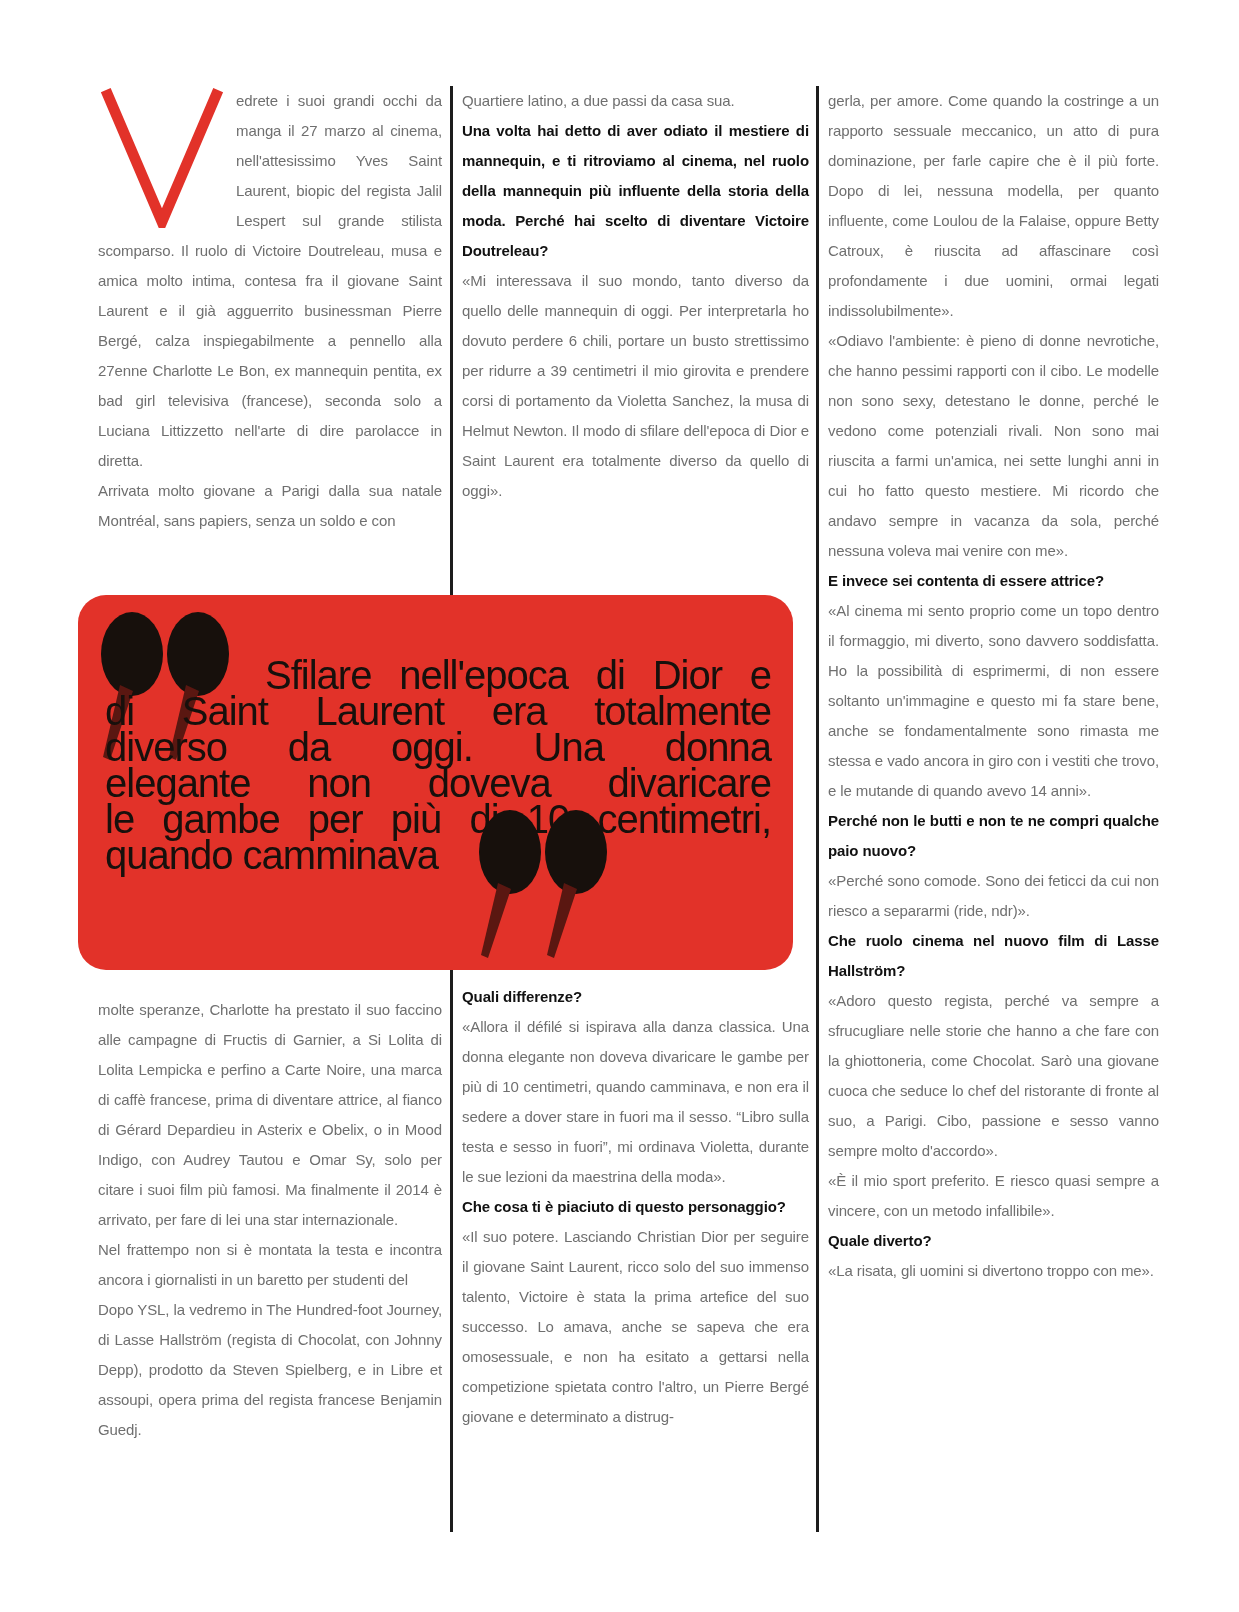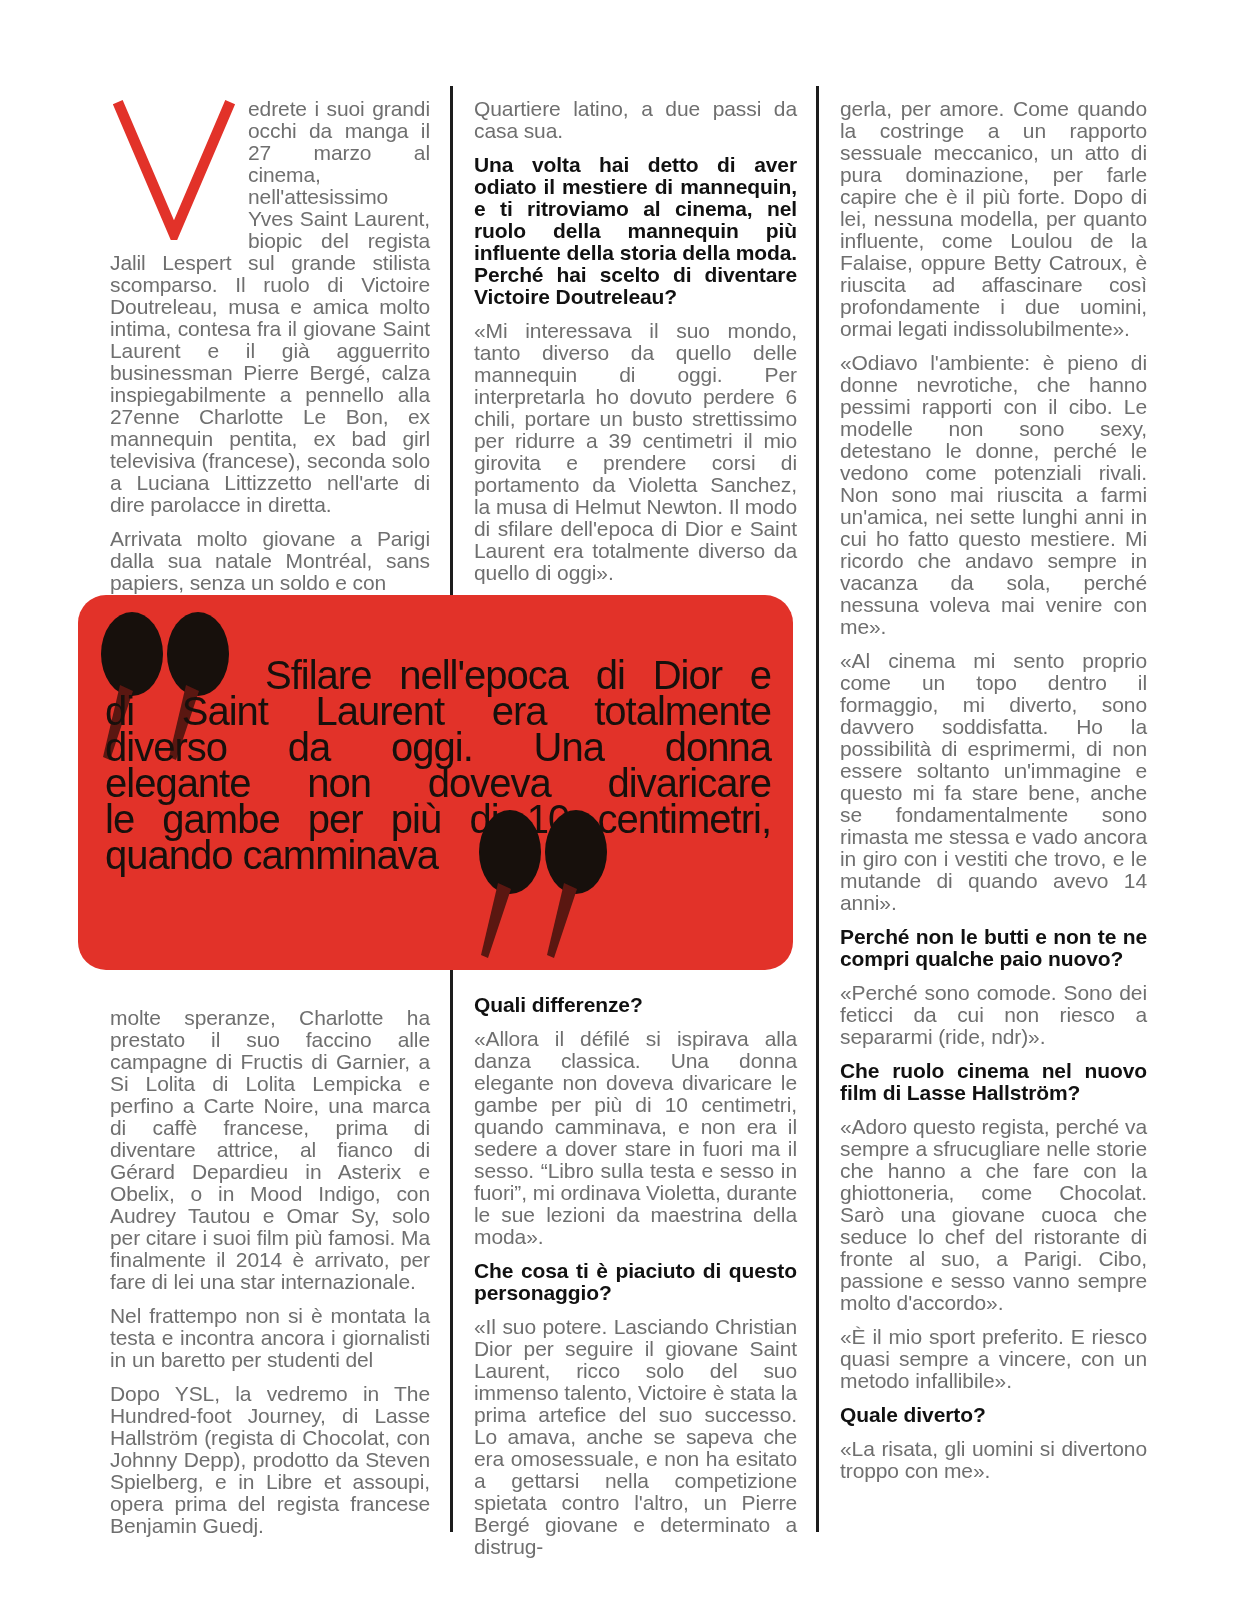--- a/index.html
+++ b/index.html
@@ -20,23 +20,23 @@
   .d2 { left:816px; }
 
   .col { position:absolute; z-index:1; }
   .col1-top    { left:98px;  top:86px;  width:344px; }
   .col1-bottom { left:98px;  top:995px; width:344px; }
   .col2-top    { left:462px; top:86px;  width:347px; }
   .col2-bottom { left:462px; top:982px; width:347px; }
   .col3        { left:828px; top:86px;  width:331px; }
 
   .para, .q {
-    margin:12px;
-    font-size:21px;
-    line-height:22px;
+    margin:0;
+    font-size:15px;
+    line-height:30px;
     text-align:justify;
     letter-spacing:-0.1px;
   }
   .para { color:var(--body-text, #6f6f6f); font-weight:400; }
   .q    { color:var(--question-text, #111111); font-weight:700; }
 
   .dropcap { float:left; width:138px; height:150px; }
   .dropcap svg { width:126px; height:142px; display:block; }
   .vpath {
     fill:none;
@@ -106,20 +106,21 @@
   <section class="col col2-bottom">
     <p class="q">Quali differenze?</p>
     <p class="para">«Allora il défilé si ispirava alla danza classica. Una donna elegante non doveva divaricare le gambe per più di 10 centimetri, quando camminava, e non era il sedere a dover stare in fuori ma il sesso. “Libro sulla testa e sesso in fuori”, mi ordinava Violetta, durante le sue lezioni da maestrina della moda».</p>
     <p class="q">Che cosa ti è piaciuto di questo personaggio?</p>
     <p class="para">«Il suo potere. Lasciando Christian Dior per seguire il giovane Saint Laurent, ricco solo del suo immenso talento, Victoire è stata la prima artefice del suo successo. Lo amava, anche se sapeva che era omosessuale, e non ha esitato a gettarsi nella competizione spietata contro l'altro, un Pierre Bergé giovane e determinato a distrug-</p>
   </section>
 
   <section class="col col3">
     <p class="para">gerla, per amore. Come quando la costringe a un rapporto sessuale meccanico, un atto di pura dominazione, per farle capire che è il più forte. Dopo di lei, nessuna modella, per quanto influente, come Loulou de la Falaise, oppure Betty Catroux, è riuscita ad affascinare così profondamente i due uomini, ormai legati indissolubilmente».</p>
     <p class="para">«Odiavo l'ambiente: è pieno di donne nevrotiche, che hanno pessimi rapporti con il cibo. Le modelle non sono sexy, detestano le donne, perché le vedono come potenziali rivali. Non sono mai riuscita a farmi un'amica, nei sette lunghi anni in cui ho fatto questo mestiere. Mi ricordo che andavo sempre in vacanza da sola, perché nessuna voleva mai venire con me».</p>
+    <p class="q">E invece sei contenta di essere attrice?</p>
     <p class="para">«Al cinema mi sento proprio come un topo dentro il formaggio, mi diverto, sono davvero soddisfatta. Ho la possibilità di esprimermi, di non essere soltanto un'immagine e questo mi fa stare bene, anche se fondamentalmente sono rimasta me stessa e vado ancora in giro con i vestiti che trovo, e le mutande di quando avevo 14 anni».</p>
     <p class="q">Perché non le butti e non te ne compri qualche paio nuovo?</p>
     <p class="para">«Perché sono comode. Sono dei feticci da cui non riesco a separarmi (ride, ndr)».</p>
     <p class="q">Che ruolo cinema nel nuovo film di Lasse Hallström?</p>
     <p class="para">«Adoro questo regista, perché va sempre a sfrucugliare nelle storie che hanno a che fare con la ghiottoneria, come Chocolat. Sarò una giovane cuoca che seduce lo chef del ristorante di fronte al suo, a Parigi. Cibo, passione e sesso vanno sempre molto d'accordo».</p>
     <p class="para">«È il mio sport preferito. E riesco quasi sempre a vincere, con un metodo infallibile».</p>
     <p class="q">Quale diverto?</p>
     <p class="para">«La risata, gli uomini si divertono troppo con me».</p>
   </section>
 

